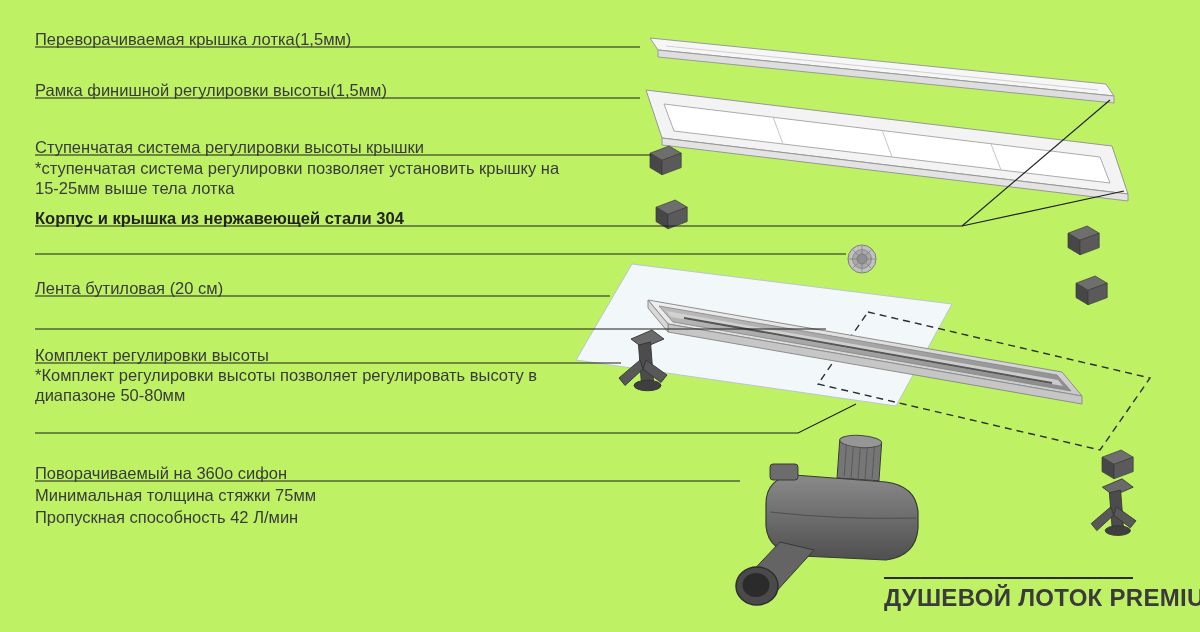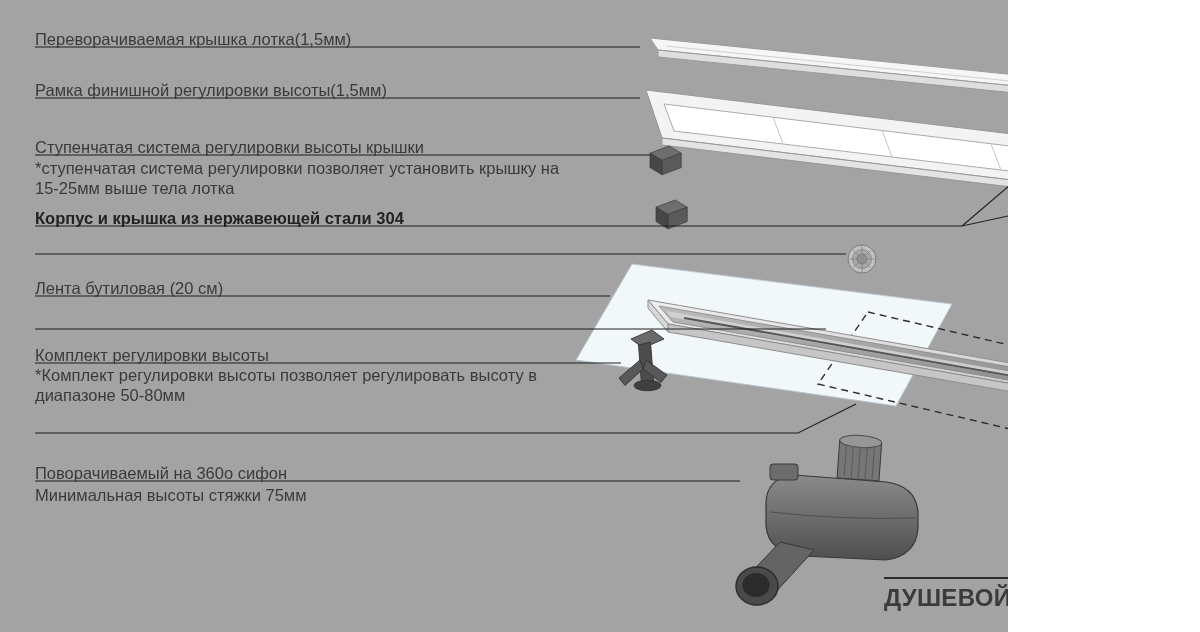--- a/index.html
+++ b/index.html
@@ -1,17 +1,17 @@
 <!DOCTYPE html>
 <html><head>
 <meta charset="utf-8">
 <style>
   html,body{margin:0;padding:0;background:#ffffff;}
   .stage{
-    position:relative;width:1008px;height:632px;background:#a3a3a3;overflow:hidden;
+    position:relative;width:1200px;height:632px;background:#bef264;overflow:hidden;
     font-family:"Liberation Sans",sans-serif;color:#3a3a3a;
   }
   .illustration{position:absolute;left:0;top:0;width:1200px;height:632px;}
   .callout{
     position:absolute;left:35px;font-size:16.5px;line-height:20px;
     white-space:nowrap;color:#3a3a3a;
   }
   .note{white-space:pre-line;}
   .bold{font-weight:bold;color:#222222;}
   .product-title{
@@ -141,17 +141,18 @@
   <div class="callout" style="top:80px">Рамка финишной регулировки высоты(1,5мм)</div>
   <div class="callout" style="top:137px">Ступенчатая система регулировки высоты крышки</div>
   <div class="callout note" style="top:158px">*ступенчатая система регулировки позволяет установить крышку на
 15-25мм выше тела лотка</div>
   <div class="callout bold" style="top:208px">Корпус и крышка из нержавеющей стали 304</div>
   <div class="callout" style="top:278px">Лента бутиловая (20 см)</div>
   <div class="callout" style="top:345px">Комплект регулировки высоты</div>
   <div class="callout note" style="top:365px">*Комплект регулировки высоты позволяет регулировать высоту в
 диапазоне 50-80мм</div>
   <div class="callout" style="top:463px">Поворачиваемый на 360о сифон</div>
-  <div class="callout" style="top:485px">Минимальная высоты стяжки 75мм</div>
+  <div class="callout" style="top:485px">Минимальная толщина стяжки 75мм</div>
+  <div class="callout" style="top:507px">Пропускная способность 42 Л/мин</div>
 
   <div class="product-title">ДУШЕВОЙ ЛОТОК PREMIUM</div>
 
 </div>
 
 </body></html>

